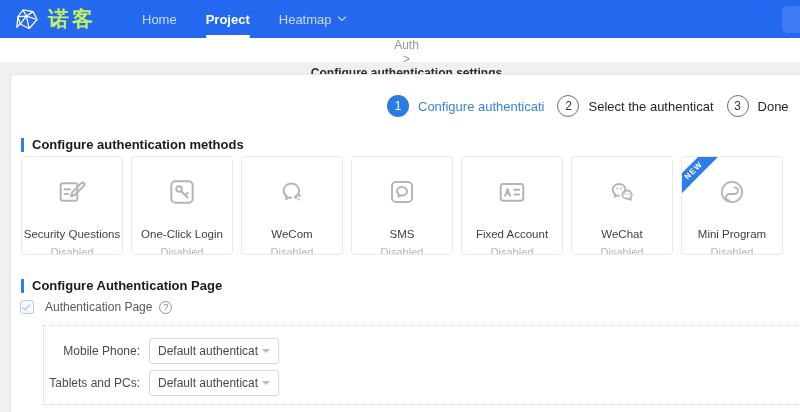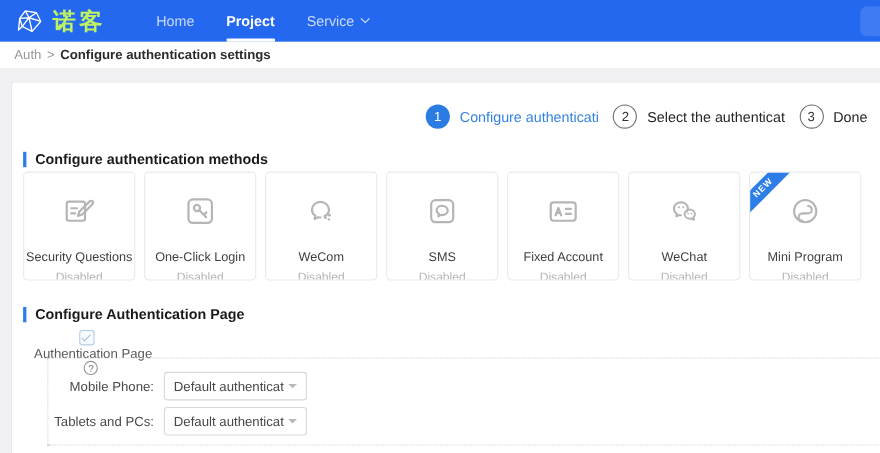--- a/index.html
+++ b/index.html
@@ -33,20 +33,21 @@
   .topbar-right-btn {
     position:absolute; right:-8px; top:6px; width:26px; height:27px;
     background:#3f7cf3; border-radius:6px;
   }
 
   
   .crumbbar {
     position:absolute; left:0; top:38px; width:800px; height:24px;
     background:#fff; display:flex; align-items:center; padding-left:13px;
     font-size:12px;
+    flex-direction:column;
   }
   .crumb-parent { color:#969696; }
   .crumb-sep { color:#969696; margin:0 5px; }
   .crumb-current { color:#2b2b2b; font-weight:bold; }
 
   
   .panel {
     position:absolute; left:10px; top:74px; width:790px; height:338px;
     background:#fff; border-top:1px solid #e7e7e7; border-left:1px solid #e7e7e7;
     border-radius:3px 0 0 0;
@@ -84,21 +85,21 @@
   .card-title { font-size:11.5px; color:#3f3f3f; margin-top:16px; white-space:nowrap; }
   .card-status { font-size:11px; color:#b5b5b5; margin-top:6px; }
   .ribbon {
     position:absolute; top:7px; left:-15px; width:54px; height:14px;
     background:#2d7de8; color:#fff; font-size:8px; font-weight:bold;
     line-height:14px; text-align:center; letter-spacing:1px;
     transform:rotate(-45deg);
   }
 
   
-  .chk-row { position:absolute; left:9px; top:225px; display:flex; align-items:center;flex-direction:column; }
+  .chk-row { position:absolute; left:9px; top:225px; display:flex; align-items:center; }
   .checkbox {
     width:14px; height:14px; border:1px solid #b4cbe8; border-radius:3px;
     background:#f6f9fe; display:flex; align-items:center; justify-content:center;
   }
   .check-mark {
     width:8px; height:4px; border-left:1.5px solid #a6c0de; border-bottom:1.5px solid #a6c0de;
     transform:rotate(-45deg) translate(0,-1px);
   }
   .chk-label { font-size:12px; color:#595959; margin-left:11px; }
   .help-icon {
@@ -147,21 +148,21 @@
   </div>
   <nav class="nav">
     <div class="nav-item">
       <span>Home</span>
     </div>
     <div class="nav-item active">
       <span>Project</span>
       <span class="nav-underline"></span>
     </div>
     <div class="nav-item">
-      <span>Service</span>
+      <span>Heatmap</span>
       <span class="chev-down"></span>
     </div>
   </nav>
   <div class="topbar-right-btn"></div>
 </header>
 
 <div class="crumbbar">
   <span class="crumb-parent">Auth</span>
   <span class="crumb-sep">&gt;</span>
   <span class="crumb-current">Configure authentication settings</span>

